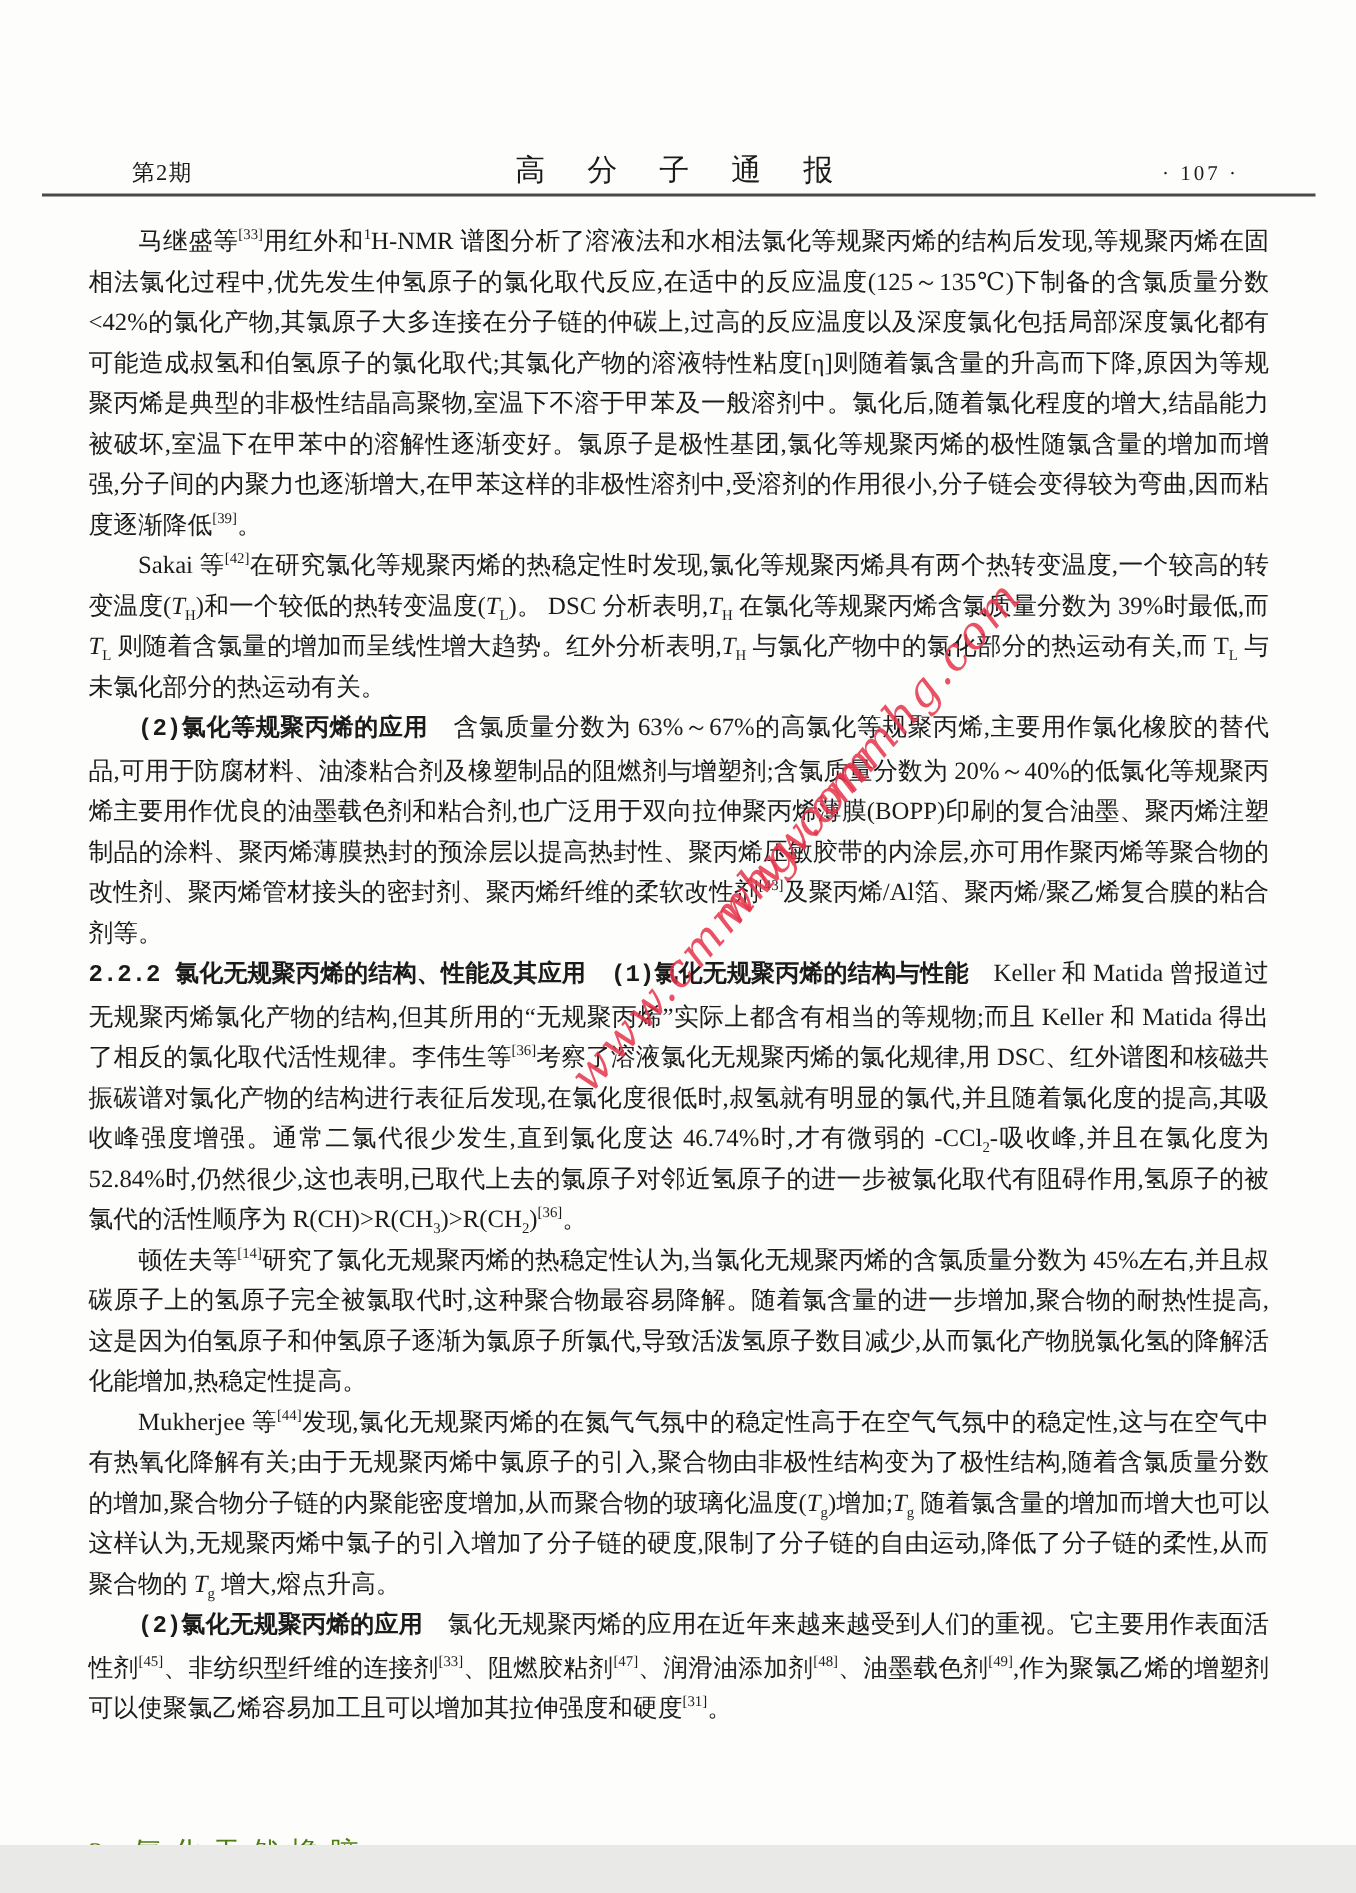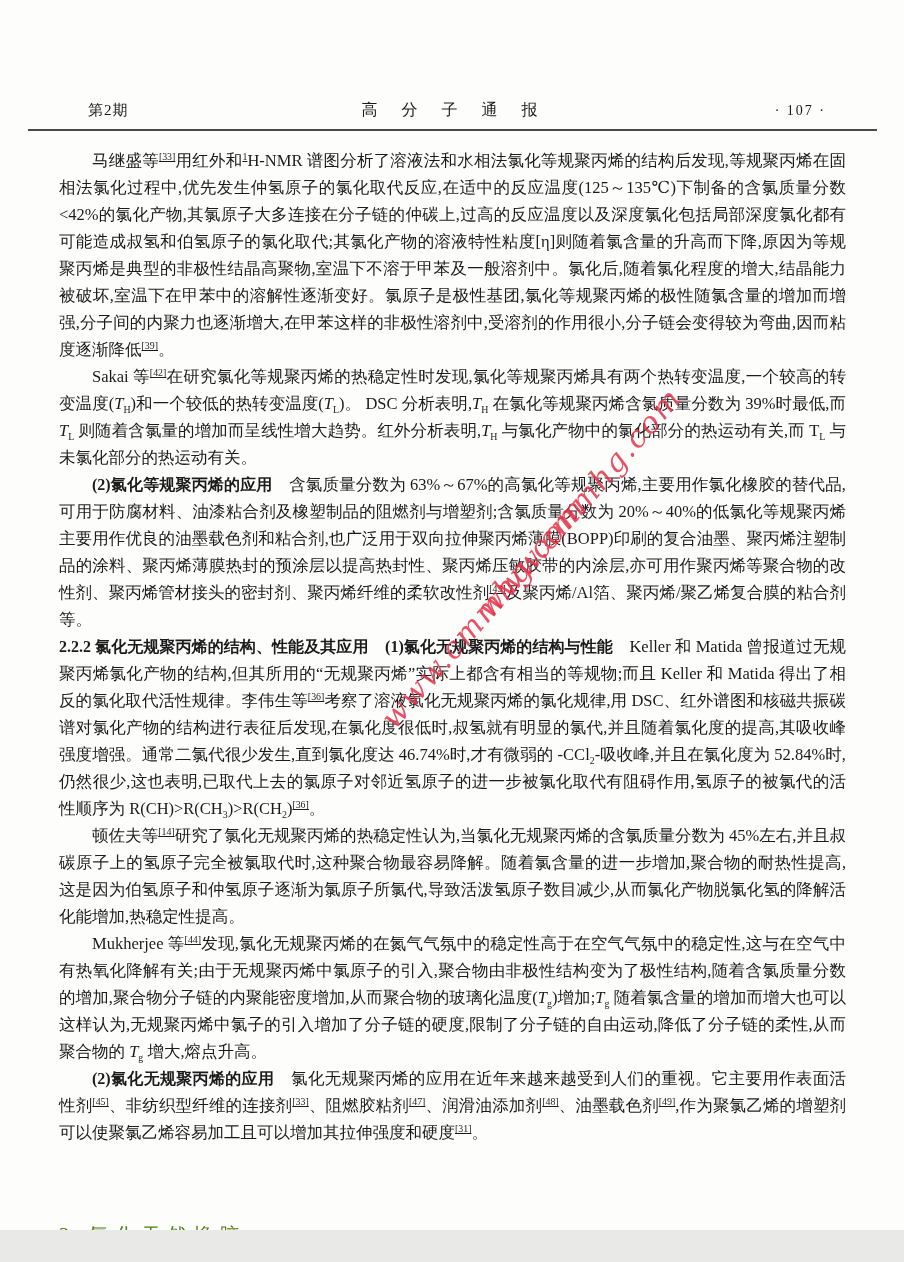--- a/index.html
+++ b/index.html
@@ -13,38 +13,38 @@
     color:#1b1b1b;
     overflow:hidden;
   }
   
   .header{
     position:absolute;top:100px;left:30px;right:30px;
     display:flex;justify-content:space-between;align-items:baseline;
     font-size:15px;
   }
   .header .issue{margin-left:58px;letter-spacing:1px;}
-  .header .journal{letter-spacing:4px;font-size:16px;}
+  .header .journal{letter-spacing:4px;font-size:20px;}
   .header .pageno{margin-right:48px;font-size:14px;letter-spacing:2px;}
   .header-rule{
     position:absolute;top:129px;left:28px;right:27px;
     border-top:2px solid #4a4a48;
   }
   
   .content{
     position:absolute;top:147px;left:59px;width:787px;
     font-size:16.5px;line-height:27px;
     text-align:justify;text-justify:inter-ideograph;
   }
   .content p{margin:0;}
   .content p.indent{text-indent:2em;}
-  sup{font-size:0.6em;vertical-align:super;line-height:0;text-decoration:underline;}
+  sup{font-size:0.6em;vertical-align:super;line-height:0;}
   sub{font-size:0.6em;vertical-align:sub;line-height:0;}
   .it{font-style:italic;}
-  .bd{font-weight:700;font-family:Liberation Serif, serif;font-size:0.97em;}
+  .bd{font-weight:700;font-family:Liberation Mono, monospace;font-size:0.97em;}
   
   .wm{
     position:absolute;
     transform:rotate(-49deg);
     font-style:italic;
     font-family:"DejaVu Serif",serif;
     color:#e6344a;opacity:0.85;
     font-size:30px;letter-spacing:2px;
     white-space:nowrap;width:260px;text-align:center;
     pointer-events:none;

